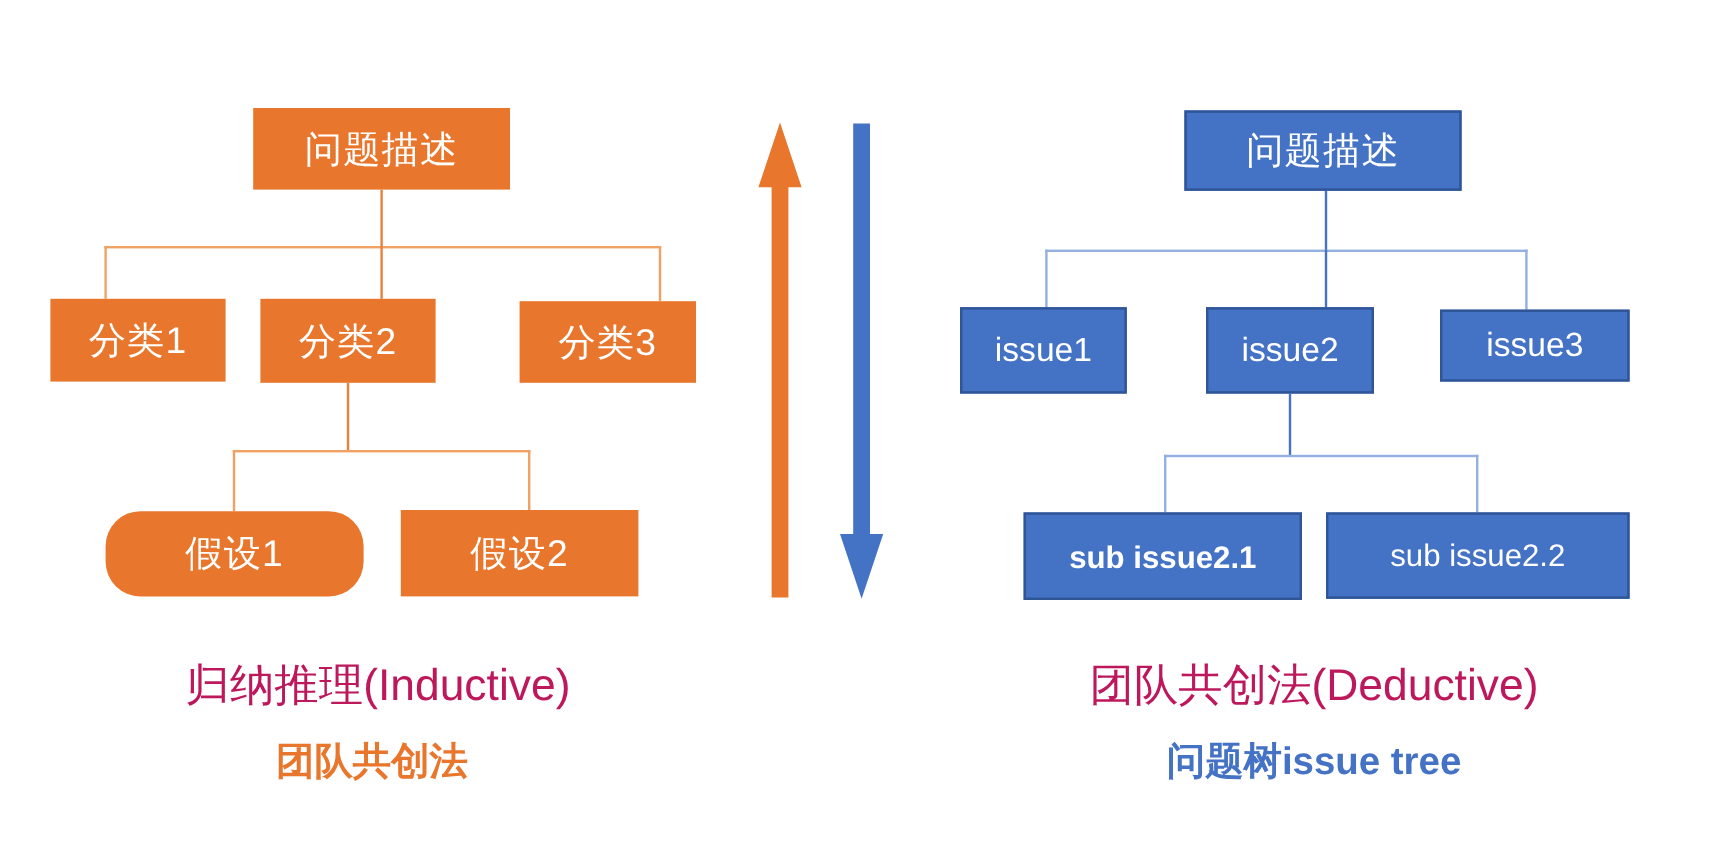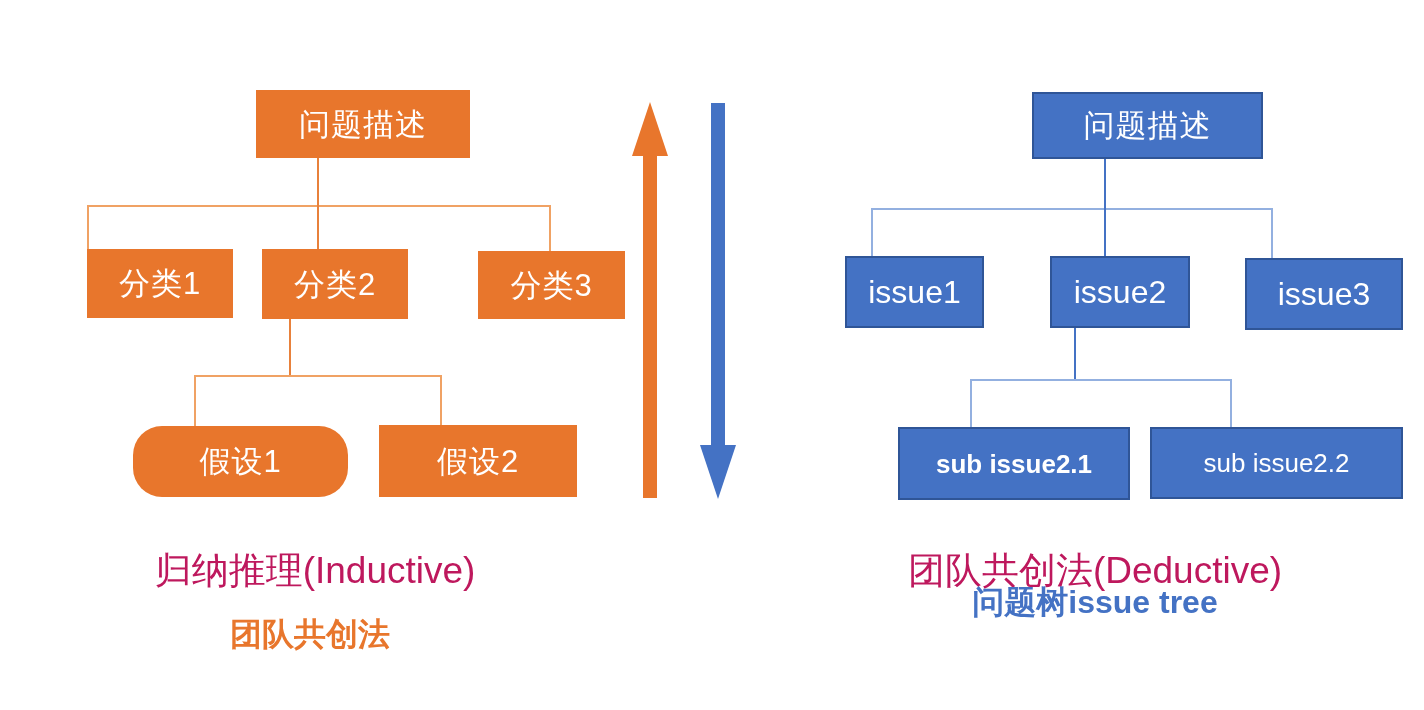--- a/index.html
+++ b/index.html
@@ -9,28 +9,27 @@
     overflow:hidden;
   }
   #stage{position:relative;width:1424px;height:710px;}
 
   .node{
     position:absolute;
     display:flex;align-items:center;justify-content:center;
     color:#ffffff;
     box-sizing:border-box;
     line-height:1;
-    margin-left:45px;
   }
   .node.orange{ background:#E8762C; }
   .node.blue{ background:#4472C4; border:2px solid #2F5597; }
   .node .lbl{ display:block; white-space:nowrap; }
 
   .cn{ font-size:31px; letter-spacing:1px; }
-  .en{ font-size:32px; }
+  .en{ font-size:28px; }
   .en-sm{ font-size:26px; }
 
   
   .conn{ position:absolute; }
   .conn.o{ background:#F0A264; }
   .conn.b{ background:#93B0E0; }
   .conn.o-strong{ background:#E8813B; }
   .conn.b-strong{ background:#4472C4; }
 
   
@@ -116,37 +115,37 @@
     <div class="conn b" style="left:871px;top:208px;width:2px;height:48px;"></div>
     <div class="conn b-strong" style="left:1104px;top:208px;width:2px;height:48px;"></div>
     <div class="conn b" style="left:1271px;top:208px;width:2px;height:50px;"></div>
 
     <div class="node blue" style="left:800px;top:256px;width:139px;height:72px;">
       <span class="lbl en">issue1</span>
     </div>
     <div class="node blue" style="left:1005px;top:256px;width:140px;height:72px;">
       <span class="lbl en">issue2</span>
     </div>
-    <div class="node blue" style="left:1200px;top:258px;width:158px;height:72px;">
+    <div class="node blue" style="left:1200px;top:258px;width:158px;height:60px;">
       <span class="lbl en">issue3</span>
     </div>
 
     <div class="conn b-strong" style="left:1074px;top:328px;width:2px;height:52px;"></div>
     <div class="conn b" style="left:970px;top:379px;width:262px;height:2px;"></div>
     <div class="conn b" style="left:970px;top:379px;width:2px;height:48px;"></div>
     <div class="conn b" style="left:1230px;top:379px;width:2px;height:48px;"></div>
 
     <div class="node blue" style="left:853px;top:427px;width:232px;height:73px;font-weight:bold;">
       <span class="lbl en-sm">sub issue2.1</span>
     </div>
     <div class="node blue" style="left:1105px;top:427px;width:253px;height:72px;">
       <span class="lbl en-sm">sub issue2.2</span>
     </div>
 
     <div class="caption cap-main" style="left:795px;top:551px;width:600px;">
       <span>团队共创法(Deductive)</span>
     </div>
-    <div class="caption cap-sub blue" style="left:795px;top:585px;width:600px;">
+    <div class="caption cap-sub blue" style="left:795px;top:617px;width:600px;">
       <span>问题树issue tree</span>
     </div>
   </div>
 
 </div>
 
 </body></html>

